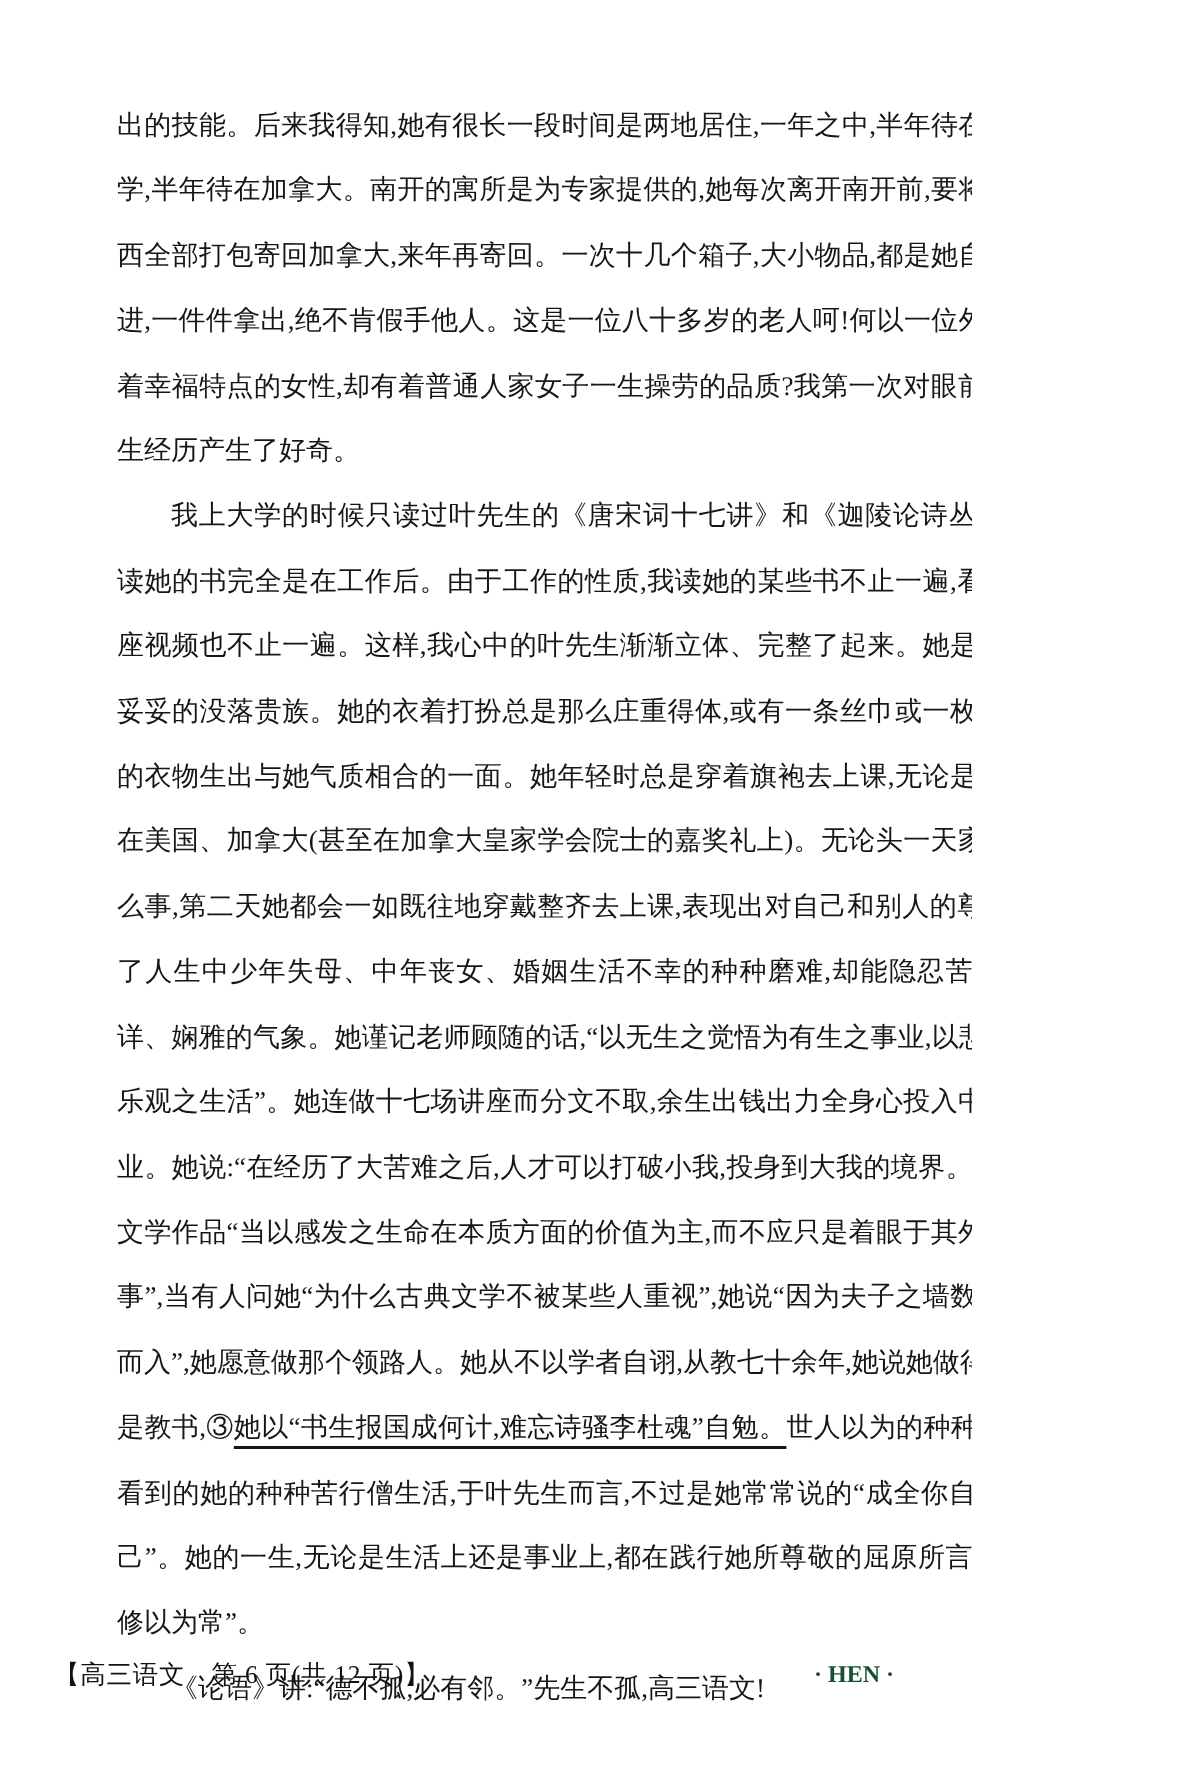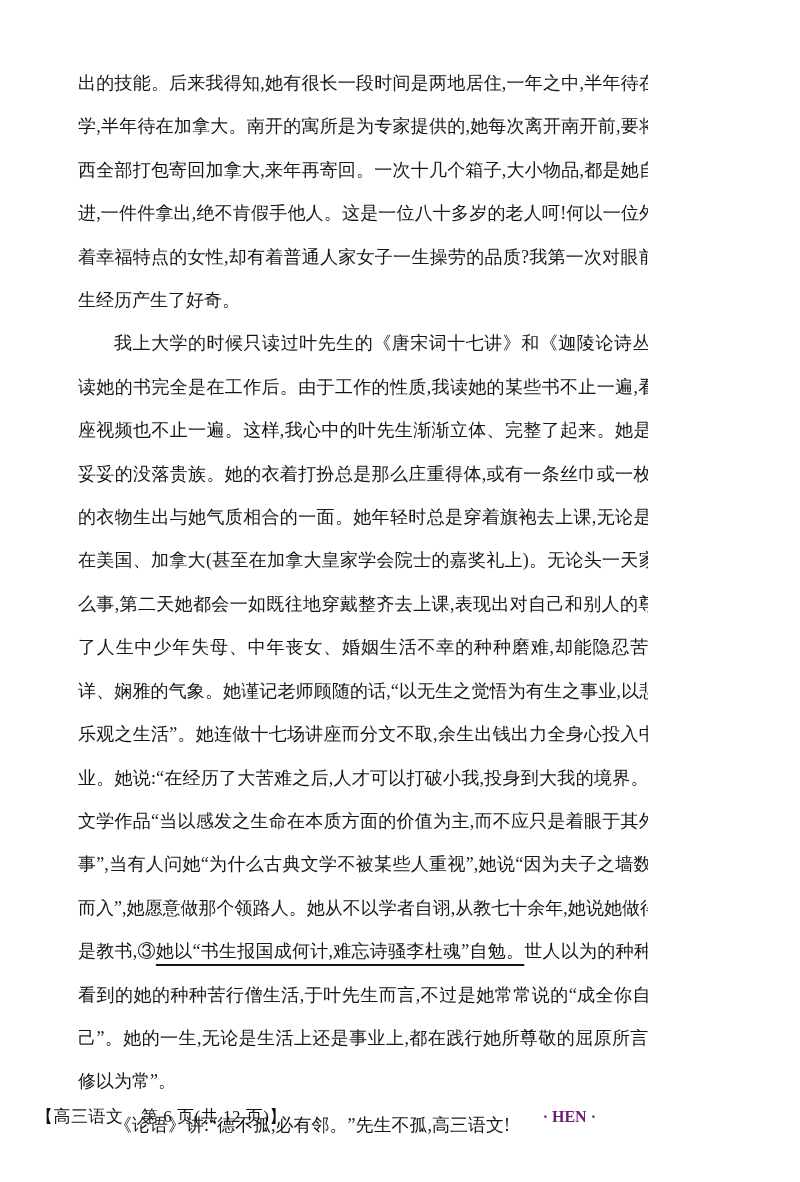--- a/index.html
+++ b/index.html
@@ -53,21 +53,21 @@
     color: #111111;
     letter-spacing: 0.5px;
     padding-left: 36px;
   }
   .footer-right {
     position: absolute;
     right: 52px;
     bottom: 56px;
     font-size: 16px;
     font-weight: bold;
-    color: #701a75;
+    color: #14532d;
     font-family: "Liberation Serif", "DejaVu Serif", serif;
   }
 </style>
 </head>
 <body>
 
 <div class="sheet">
 
   <div class="textblock">
 

